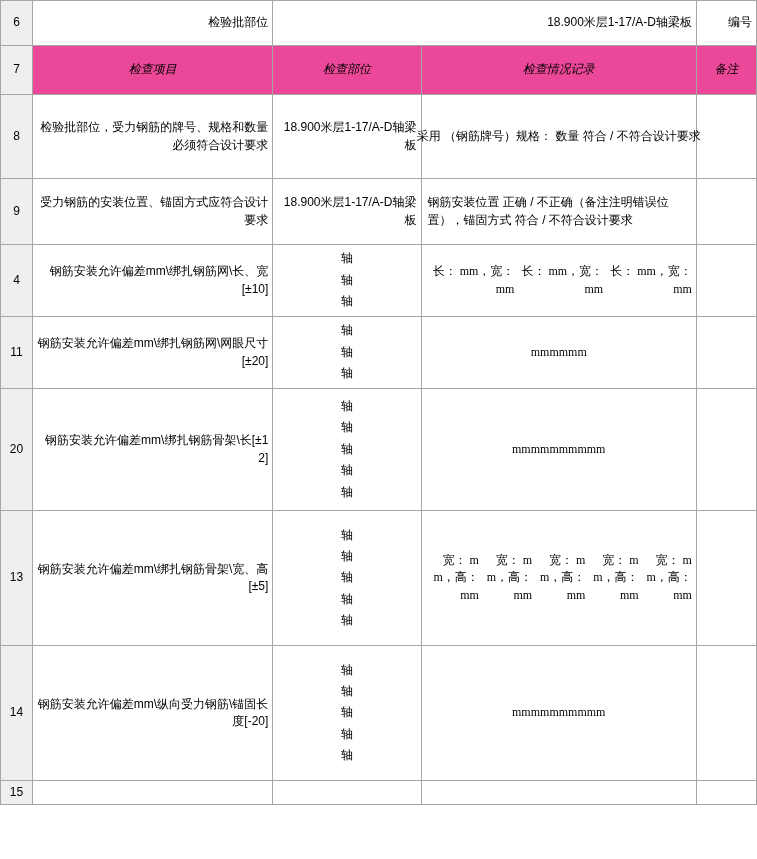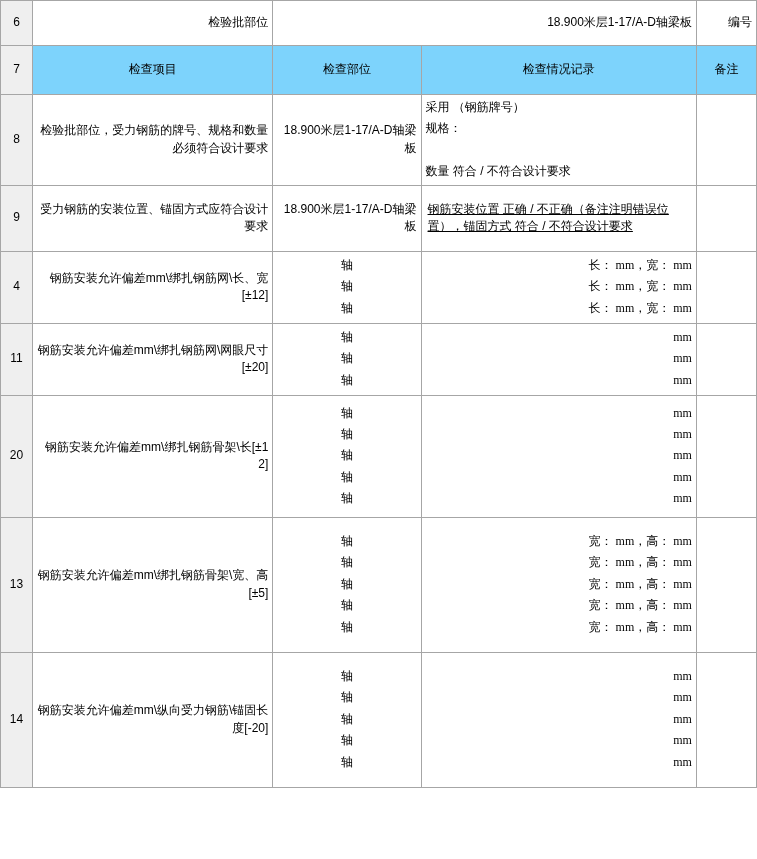--- a/index.html
+++ b/index.html
@@ -22,33 +22,33 @@
     line-height:1.45;
     word-break:break-all;
   }
   .rownum{
     width:32px;
     text-align:center;
     background:#efefef;
     color:#000;
     font-size:12px;
   }
-  .hdr{background:#7dd3fc;text-align:center;font-weight:normal;}
+  .hdr{background:#ec4899;text-align:center;font-weight:normal;font-style:italic;}
   .ctr{text-align:right;}
   .lft{text-align:left;}
   .axis-list{display:flex;flex-direction:column;align-items:center;justify-content:center;}
   .axis-list > div{padding:2px 0;text-align:center;}
-  .rec-list{display:flex;flex-direction:column;justify-content:center;}
+  .rec-list{display:flex;flex-direction:row;justify-content:center;}
   .rec-list > div{padding:2px 0;}
   .mm{font-family:"Liberation Serif","DejaVu Serif",serif;}
   .rec-line{white-space:nowrap;}
   .rec-center{text-align:right;}
   .r6 td{height:40px;}
   .r7 td{height:44px;}
-  .notewrap{padding:15px 6px;text-decoration:underline;}
+  .notewrap{padding:15px 6px;}
 </style>
 </head>
 <body>
 
 <table>
   <colgroup>
     <col style="width:32px">
     <col style="width:240px">
     <col style="width:148px">
     <col style="width:275px">
@@ -89,21 +89,21 @@
   <tr style="height:66px">
     <td class="rownum">9</td>
     <td class="ctr">受力钢筋的安装位置、锚固方式应符合设计要求</td>
     <td class="ctr">18.900米层1-17/A-D轴梁板</td>
     <td class="lft notewrap">钢筋安装位置   正确 / 不正确（备注注明错误位置），锚固方式 符合 / 不符合设计要求</td>
     <td class="ctr"></td>
   </tr>
 
   <tr style="height:72px">
     <td class="rownum">4</td>
-    <td class="ctr">钢筋安装允许偏差mm\绑扎钢筋网\长、宽[±12]</td>
+    <td class="ctr">钢筋安装允许偏差mm\绑扎钢筋网\长、宽[±10]</td>
     <td>
       <div class="axis-list">
         <div>轴</div>
         <div>轴</div>
         <div>轴</div>
       </div>
     </td>
     <td>
       <div class="rec-list">
         <div class="rec-center mm">长：        mm，宽：        mm</div>
@@ -199,14 +199,21 @@
         <div class="rec-center mm">mm</div>
         <div class="rec-center mm">mm</div>
         <div class="rec-center mm">mm</div>
         <div class="rec-center mm">mm</div>
         <div class="rec-center mm">mm</div>
       </div>
     </td>
     <td class="ctr"></td>
   </tr>
 
+  <tr style="height:24px">
+    <td class="rownum">15</td>
+    <td></td>
+    <td></td>
+    <td></td>
+    <td></td>
+  </tr>
 </tbody>
   </table>
 
 </body></html>

